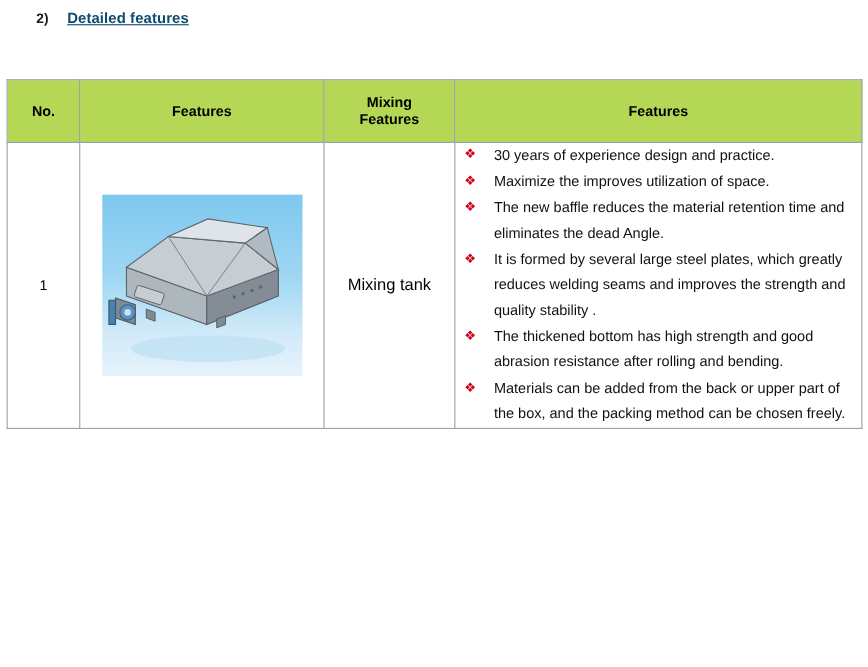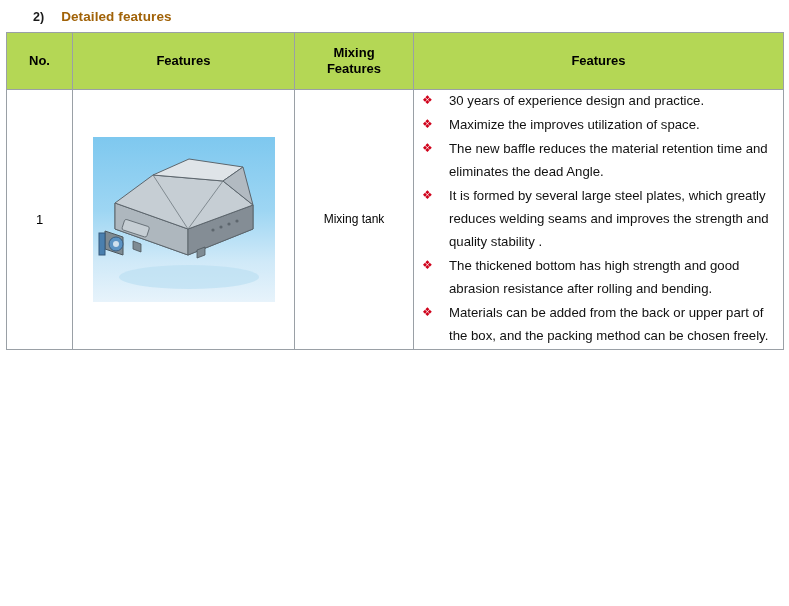--- a/index.html
+++ b/index.html
@@ -28,29 +28,31 @@
   }
   .heading-num {
     font-size: 12.5px;
     font-weight: bold;
     color: #1a1a1a;
     margin-right: 17px;
   }
   .heading-text {
     font-size: 13.5px;
     font-weight: bold;
-    color: #a16207;
+    color: #0c4a6e;
     letter-spacing: 0.1px;
+    text-decoration: underline;
   }
   
   table.features {
     border-collapse: collapse;
     table-layout: fixed;
     width: 617px;
     margin-left: 6px;
+    margin-top: 40px;
   }
   table.features td, table.features th {
     border: 1px solid #9aa0a6;
     vertical-align: middle;
     padding: 0;
   }
   thead th {
     background: #b4d755;
     font-size: 13px;
     font-weight: bold;
@@ -63,21 +65,21 @@
   .col-pic   { width: 222px; }
   .col-equip { width: 119px; }
   .col-feat  { width: 370px; }
 
   td.cell-no {
     text-align: center;
     font-size: 13px;
   }
   td.cell-equip {
     text-align: center;
-    font-size: 12px;
+    font-size: 15px;
   }
   td.cell-pic {
     text-align: center;
   }
   td.cell-feat {
     padding: 8px 6px 10px 12px;
     vertical-align: top;
   }
   
   ul.feat-list {

